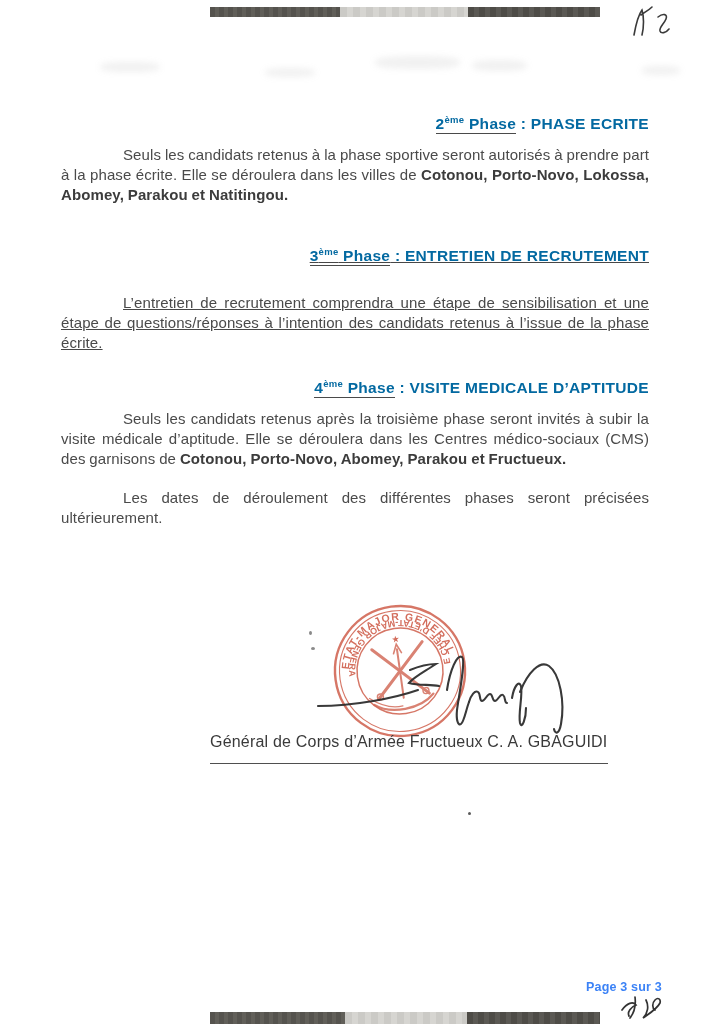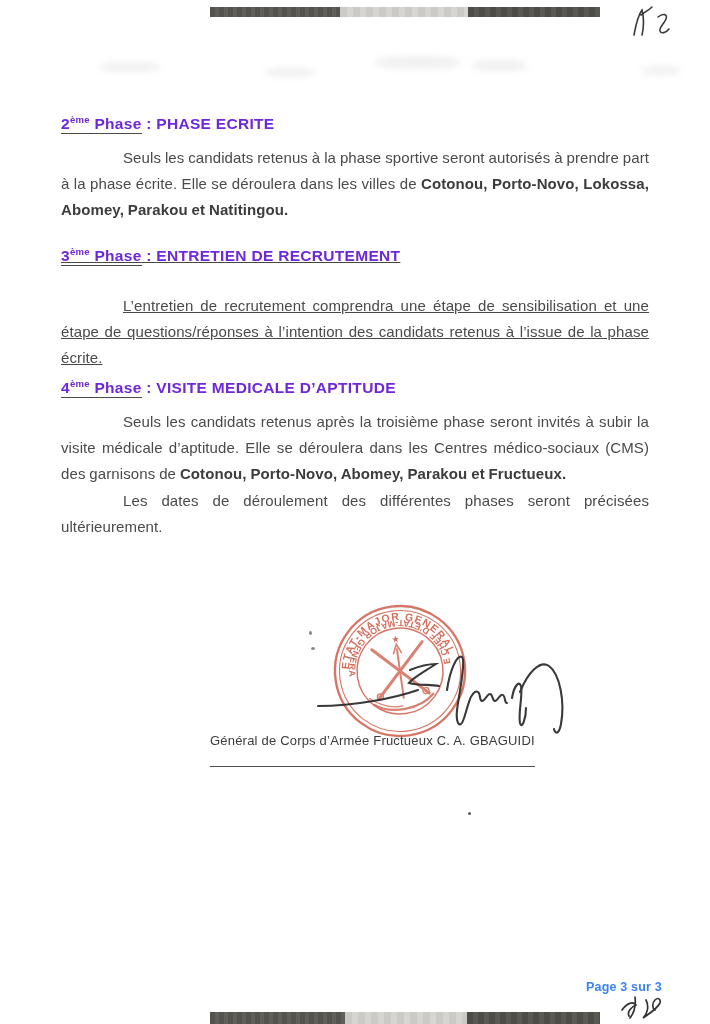--- a/index.html
+++ b/index.html
@@ -17,35 +17,36 @@
   .seg-dark1{background:repeating-linear-gradient(90deg,#55534e 0 5px,#615f59 5px 9px);}
   .seg-light{background:repeating-linear-gradient(90deg,#cbcac6 0 7px,#d6d5d1 7px 13px);}
   .seg-dark2{background:repeating-linear-gradient(90deg,#4e4c47 0 6px,#5b5954 6px 11px);}
 
   
   .smudge{background:rgba(140,140,140,.12);filter:blur(3px);border-radius:40%;}
 
   
   .content{position:absolute;left:61px;width:588px;}
   .heading{
-    font-size:15.5px;font-weight:600;color:#6d28d9;letter-spacing:.3px;
+    font-size:15.5px;font-weight:600;color:#0369a1;letter-spacing:.3px;
     white-space:nowrap;
+    text-align:right;
   }
   .heading .hu{border-bottom:1.4px solid #4a4a4a;padding-bottom:1px;}
   .heading sup{font-size:9.5px;}
   .para{
-    margin:0;font-size:15px;line-height:26px;text-align:justify;
+    margin:0;font-size:15px;line-height:20px;text-align:justify;
     text-indent:62px;color:#4a4a4a;word-spacing:-0.4px;letter-spacing:.1px;
   }
   .para .strong{font-weight:600;color:#3c3c3c;}
 
   
   .name-line{
-    font-size:13px;color:#3a3a3a;letter-spacing:.2px;white-space:nowrap;
-    border-bottom:1.3px solid #4f4f4f;padding-bottom:18px;
+    font-size:16px;color:#3a3a3a;letter-spacing:.2px;white-space:nowrap;
+    border-bottom:1.3px solid #4f4f4f;padding-bottom:12px;
   }
 
   .footer-page{
     font-size:12.5px;font-weight:600;color:#3b82f6;letter-spacing:.2px;
   }
 
   .speck{background:#5a5a5a;border-radius:50%;}
   .speck-soft{background:#8a8a8a;border-radius:50%;}
 
   svg{display:block;}

